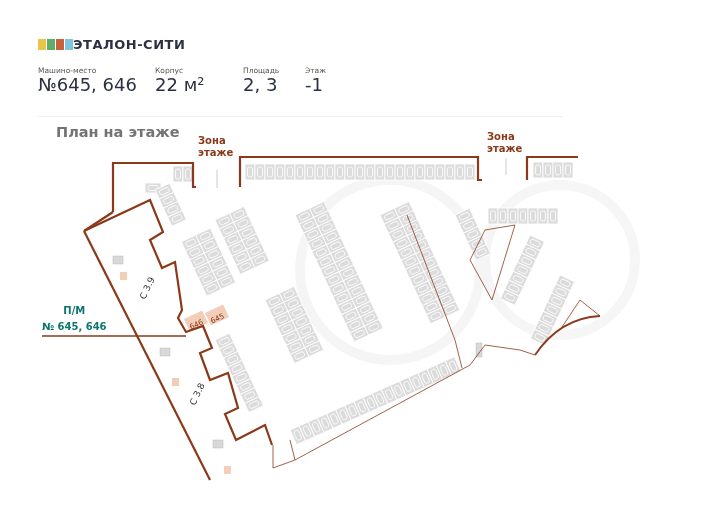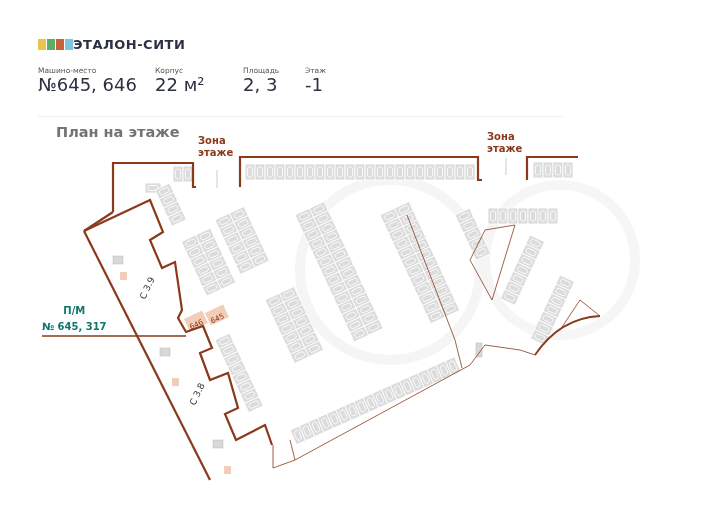--- a/index.html
+++ b/index.html
@@ -324,14 +324,14 @@
   <div>Зона</div>
   <div>этаже</div>
 </div>
 <div class="zone" style="left:487px;top:131px;">
   <div>Зона</div>
   <div>этаже</div>
 </div>
 
 <div class="pm-label">
   <div>П/М</div>
-  <div>№ 645, 317</div>
+  <div>№ 645, 646</div>
 </div>
 
 </body></html>

